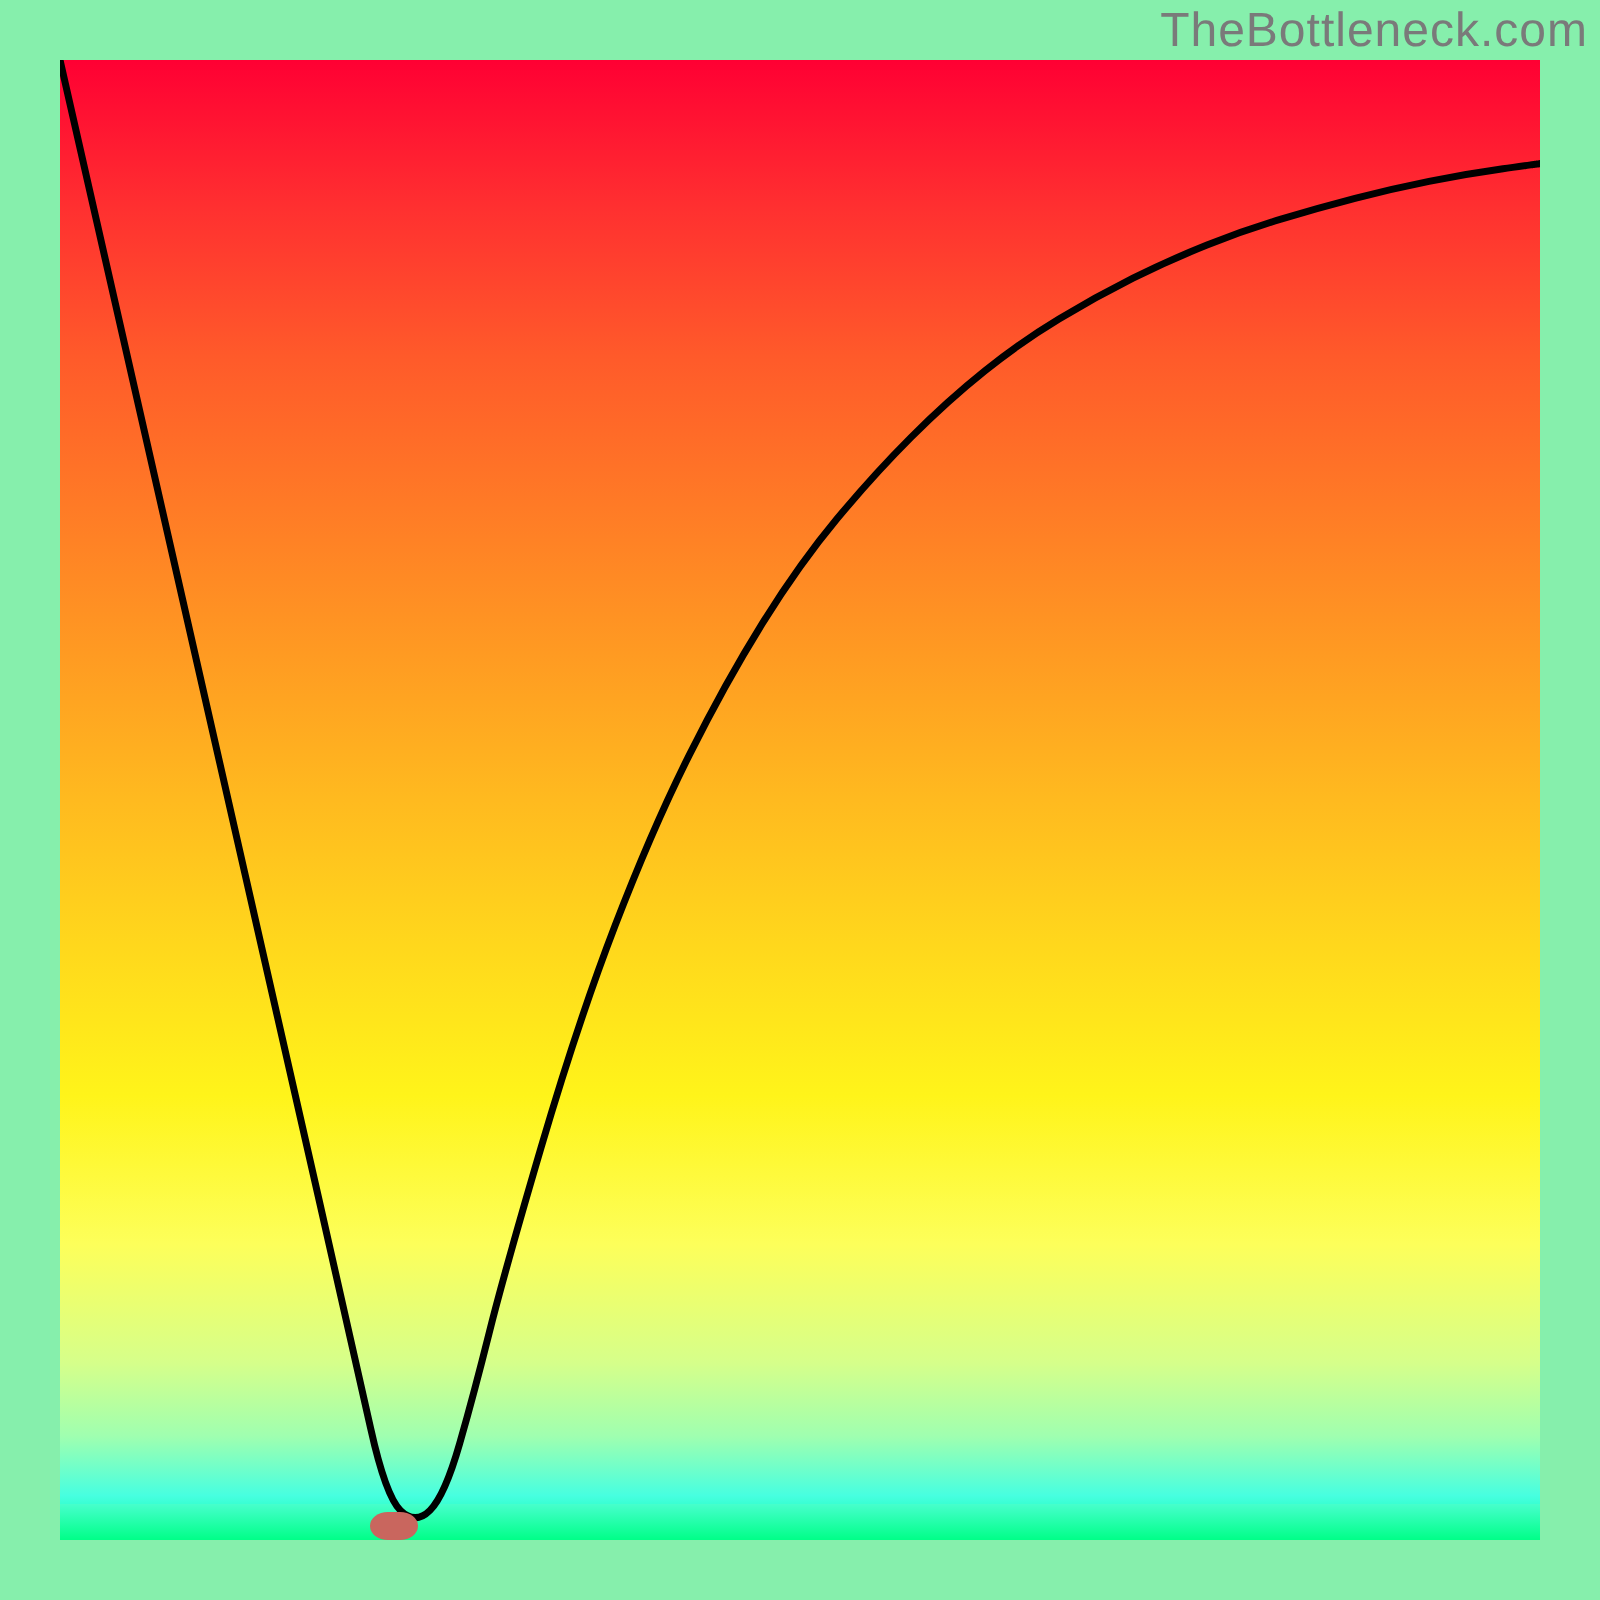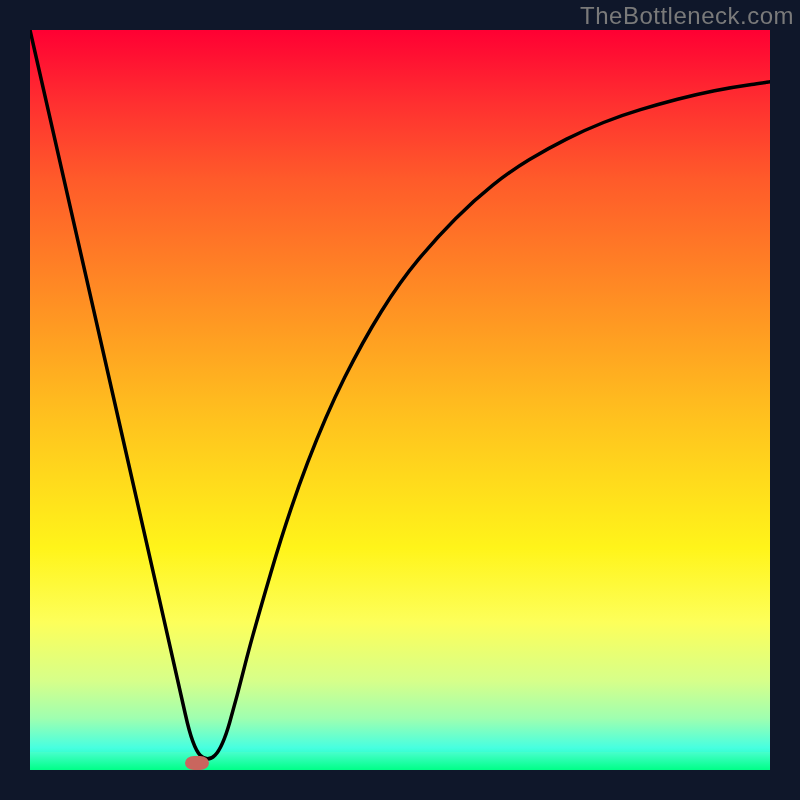--- a/index.html
+++ b/index.html
@@ -8,21 +8,21 @@
     width: 800px;
     height: 800px;
     overflow: hidden;
     background: #000;
     font-family: Arial, Helvetica, sans-serif;
   }
   .frame {
     position: relative;
     width: 800px;
     height: 800px;
-    background: #0f172a;
+    background: #86efac;
   }
   .plot-area {
     position: absolute;
     left: 30px;
     top: 30px;
     width: 740px;
     height: 740px;
     background: linear-gradient(
       to bottom,
       #ff0033 0%,

